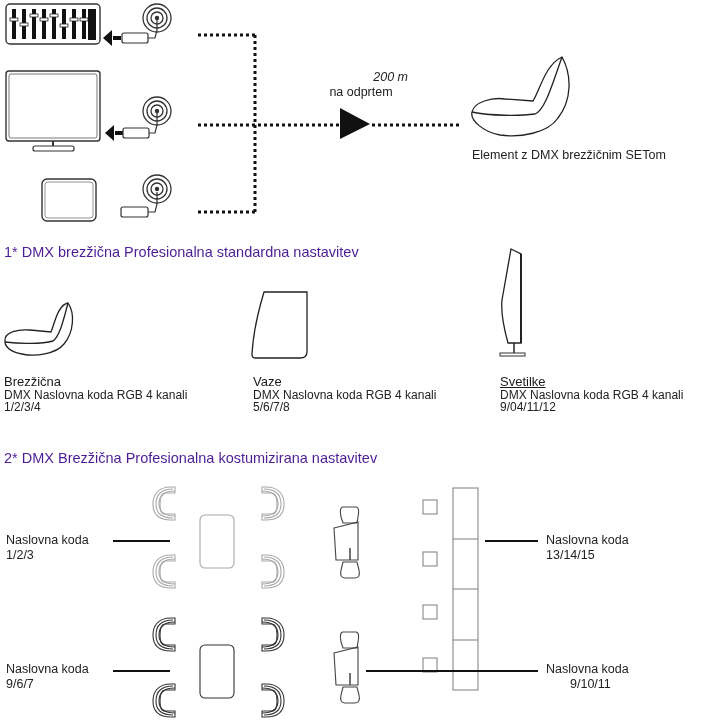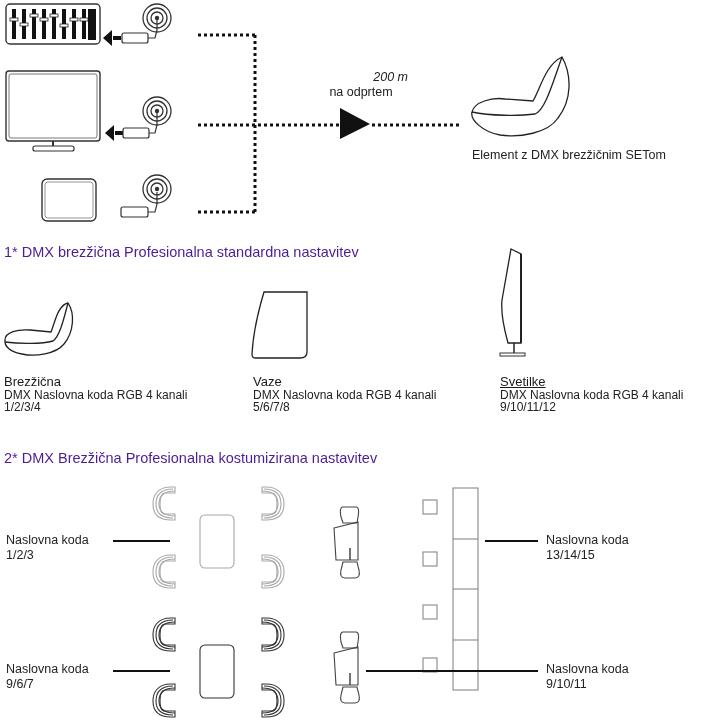--- a/index.html
+++ b/index.html
@@ -173,27 +173,27 @@
 <div class="lbl t-cat" style="left:4px;top:374px;">Brezžična</div>
 <div class="lbl t-small" style="left:4px;top:389px;">DMX Naslovna koda RGB 4 kanali</div>
 <div class="lbl t-small" style="left:4px;top:401px;">1/2/3/4</div>
 
 <div class="lbl t-cat" style="left:253px;top:374px;">Vaze</div>
 <div class="lbl t-small" style="left:253px;top:389px;">DMX Naslovna koda RGB 4 kanali</div>
 <div class="lbl t-small" style="left:253px;top:401px;">5/6/7/8</div>
 
 <div class="lbl t-cat" style="left:500px;top:374px;text-decoration:underline;">Svetilke</div>
 <div class="lbl t-small" style="left:500px;top:389px;">DMX Naslovna koda RGB 4 kanali</div>
-<div class="lbl t-small" style="left:500px;top:401px;">9/10/11/12</div>
+<div class="lbl t-small" style="left:500px;top:401px;">9/04/11/12</div>
 
 <div class="lbl t-title" style="left:4px;top:449px;">2* DMX Brezžična Profesionalna kostumizirana nastavitev</div>
 
 <div class="lbl t-med" style="left:6px;top:533px;">Naslovna koda</div>
 <div class="lbl t-med" style="left:6px;top:548px;">1/2/3</div>
 
 <div class="lbl t-med" style="left:6px;top:662px;">Naslovna koda</div>
 <div class="lbl t-med" style="left:6px;top:677px;">9/6/7</div>
 
 <div class="lbl t-med" style="left:546px;top:533px;">Naslovna koda</div>
 <div class="lbl t-med" style="left:546px;top:548px;">13/14/15</div>
 
 <div class="lbl t-med" style="left:546px;top:662px;">Naslovna koda</div>
-<div class="lbl t-med" style="left:546px;top:677px;">9/10/11</div>
+<div class="lbl t-med" style="left:570px;top:677px;">9/10/11</div>
 
 </body></html>

